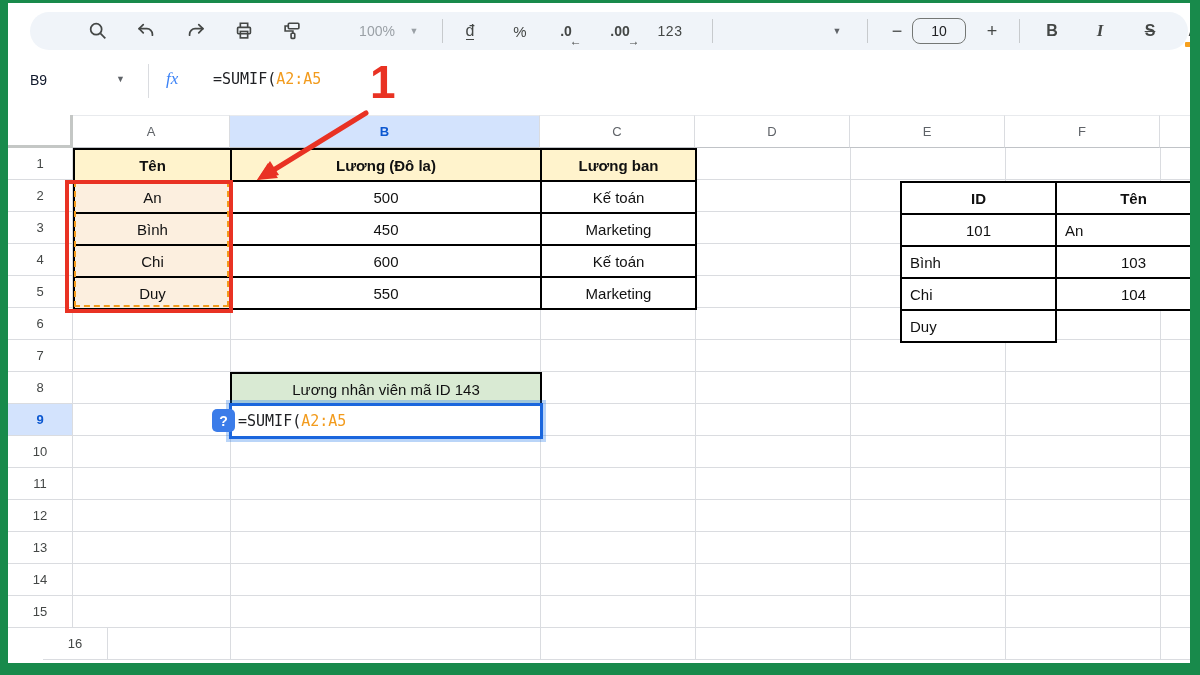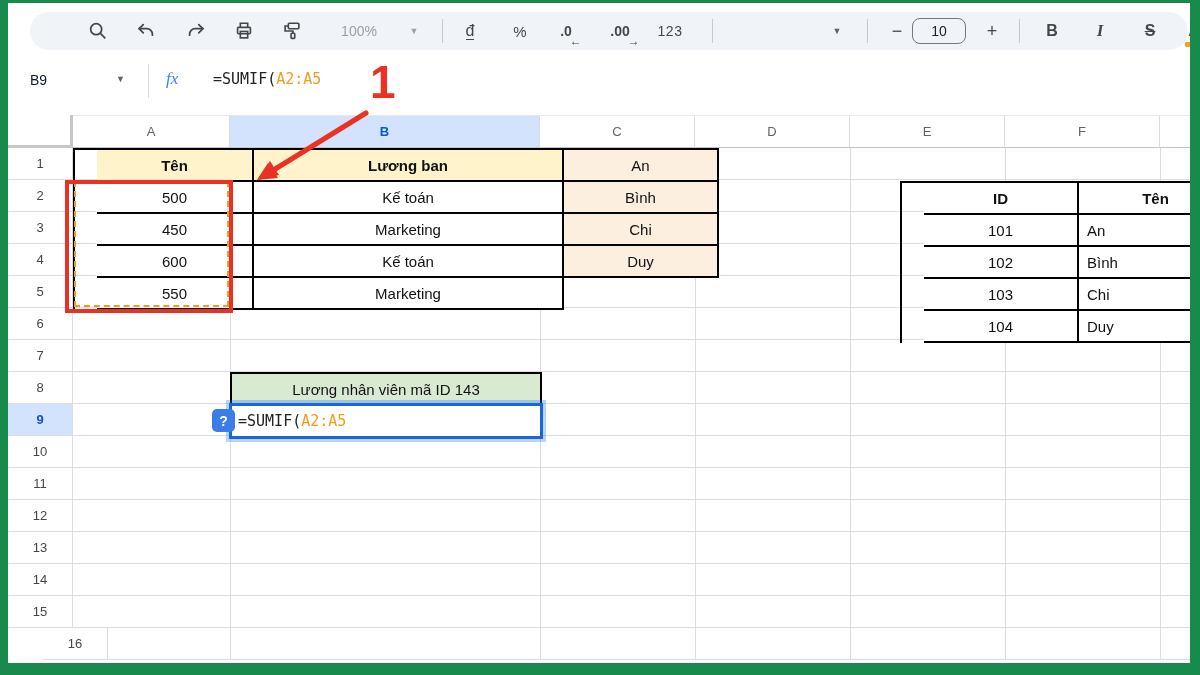--- a/index.html
+++ b/index.html
@@ -47,21 +47,21 @@
   .gridbg { position:absolute; left:65px; top:145px; width:1117px; height:512px;
     background-image:
       linear-gradient(#dadce0,#dadce0),linear-gradient(#dadce0,#dadce0),linear-gradient(#dadce0,#dadce0),
       linear-gradient(#dadce0,#dadce0),linear-gradient(#dadce0,#dadce0),linear-gradient(#dadce0,#dadce0),
       repeating-linear-gradient(to bottom, transparent 0 31px, #dadce0 31px 32px);
     background-size:1px 100%,1px 100%,1px 100%,1px 100%,1px 100%,1px 100%,100% 100%;
     background-position:157px 0,467px 0,622px 0,777px 0,932px 0,1087px 0,0 0;
     background-repeat:no-repeat,no-repeat,no-repeat,no-repeat,no-repeat,no-repeat,repeat; }
 
   
-  .sheet-table { position:absolute; display:grid; border-top:2px solid #000; border-left:2px solid #000; z-index:3;padding-left:22px; }
+  .sheet-table { position:absolute; display:grid; border-top:2px solid #000; border-left:2px solid #000; z-index:3; }
   .t-cell { border-right:2px solid #000; border-bottom:2px solid #000; background:#fff; display:flex; align-items:center; justify-content:center; font-size:15px; color:#111; }
   .t-cell.hdr { background:#fff3cc; font-weight:700; }
   .t-cell.hdr-plain { background:#fff; font-weight:700; }
   .t-cell.left { justify-content:flex-start; padding-left:8px; }
   .t-cell.range-fill { background:#fcefdf; }
   .table-emp { left:65px; top:145px; grid-template-columns:157px 310px 155px; grid-auto-rows:32px; }
   .table-id  { left:892px; top:145px; grid-template-columns:155px 155px; grid-auto-rows:32px;margin-top:33px; }
 
   
   .cell-b8 { position:absolute; left:222px; top:369px; width:312px; height:34px; background:#d9ead3; border:2px solid #000; display:flex; align-items:center; justify-content:center; font-size:15px; color:#111; z-index:4; }
@@ -106,21 +106,21 @@
             <rect x="8" y="12.5" width="8" height="7"></rect>
           </svg>
     </div>
     <div class="tb-item tb-icon" style="left:248px;width:28px;">
       <svg width="22" height="22" viewBox="0 0 24 24" fill="none" stroke="#444746" stroke-width="1.8">
             <rect x="8" y="3.5" width="11.5" height="6" rx="1"></rect>
             <path d="M8 6.5 H4.5 V12 H13 v2.5"></path>
             <rect x="11" y="14.5" width="4" height="5.5" rx="0.8"></rect>
           </svg>
     </div>
-    <div class="tb-item" style="left:300px;width:58px;">
+    <div class="tb-item" style="left:318px;width:58px;">
       <span class="zoom-label">100%</span>
     </div>
     <div class="tb-item caret caret-dim" style="left:376px;width:16px;">▼</div>
     <div class="tb-divider" style="left:412px;"></div>
     <div class="tb-item" style="left:426px;width:28px;">
       <span class="currency-d">đ</span>
     </div>
     <div class="tb-item tb-text" style="left:476px;width:28px;">
       <span>%</span>
     </div>
@@ -191,20 +191,21 @@
   <div class="rowhead" style="top:497px;">12</div>
   <div class="rowhead" style="top:529px;">13</div>
   <div class="rowhead" style="top:561px;">14</div>
   <div class="rowhead" style="top:593px;">15</div>
   <div class="rowhead" style="top:625px;margin-left:35px;">16</div>
 
   <div class="gridbg"></div>
 
   <div class="sheet-table table-emp">
     <div class="t-cell hdr">Tên</div>
+    <div class="t-cell hdr">Lương (Đô la)</div>
     <div class="t-cell hdr">Lương ban</div>
 
     <div class="t-cell range-fill">An</div>
     <div class="t-cell">500</div>
     <div class="t-cell">Kế toán</div>
 
     <div class="t-cell range-fill">Bình</div>
     <div class="t-cell">450</div>
     <div class="t-cell">Marketing</div>
 
@@ -217,21 +218,20 @@
     <div class="t-cell">Marketing</div>
   </div>
 
   <div class="sheet-table table-id">
     <div class="t-cell hdr-plain">ID</div>
     <div class="t-cell hdr-plain">Tên</div>
 
     <div class="t-cell">101</div>
     <div class="t-cell left">An</div>
 
-    <div class="t-cell">102</div>
     <div class="t-cell left">Bình</div>
 
     <div class="t-cell">103</div>
     <div class="t-cell left">Chi</div>
 
     <div class="t-cell">104</div>
     <div class="t-cell left">Duy</div>
   </div>
 
   <div class="cell-b8">Lương nhân viên mã ID 143</div>

